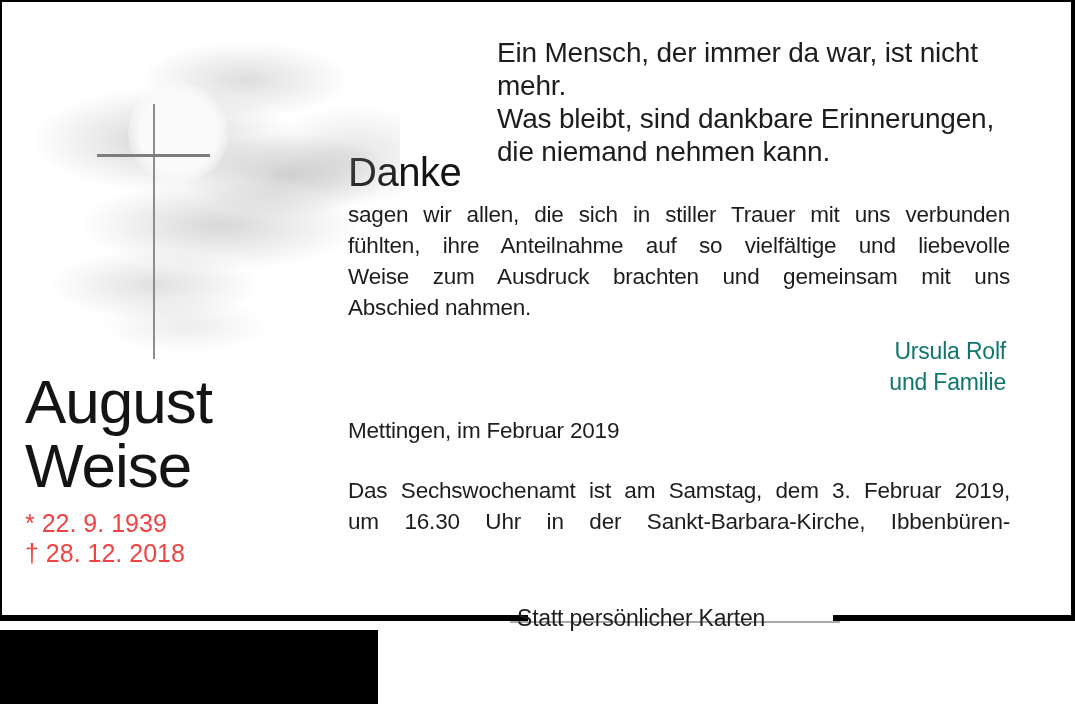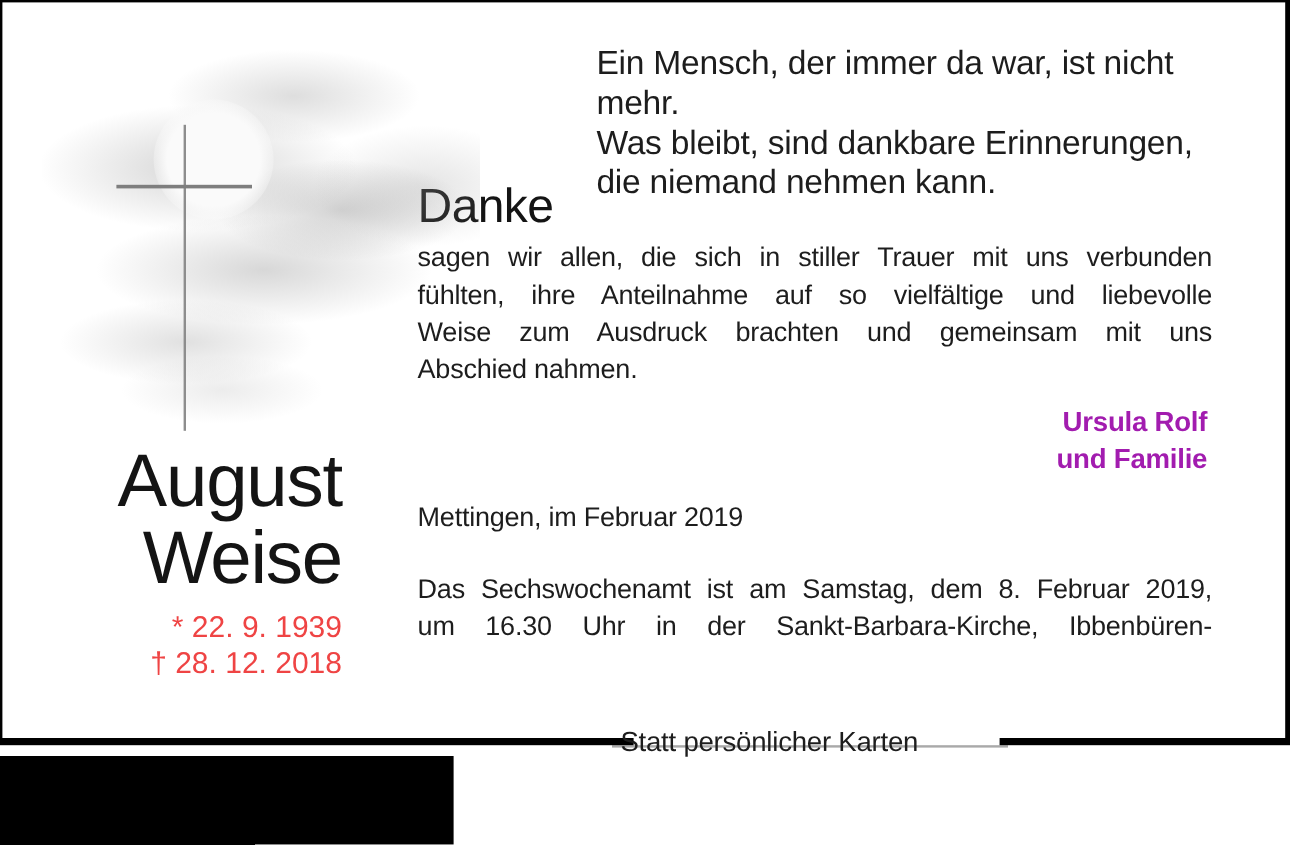--- a/index.html
+++ b/index.html
@@ -34,35 +34,35 @@
   }
   .moon {
     position: absolute; left: 93px; top: 58px; width: 100px; height: 100px; z-index: 2;
     background: radial-gradient(circle, #fafafa 55%, rgba(250,250,250,0) 78%);
     border-radius: 50%;
   }
   .cross-v { position: absolute; left: 118px; top: 79px;  width: 2px;   height: 255px; background: #8d8d8d; z-index: 3; }
   .cross-h { position: absolute; left: 62px;  top: 129px; width: 113px; height: 3px;   background: #7e7e7e; z-index: 3; }
 
   
-  .name-block { position: absolute; left: 25px; top: 370px; width: 260px; text-align: right; }
+  .name-block { position: absolute; left: 25px; top: 370px; width: 260px; text-align: left; }
   .name-line  { font-size: 62px; line-height: 64px; letter-spacing: -1px; color: #141414; }
   .dates      { margin-top: 10px; }
   .date-line  { font-size: 25px; line-height: 30px; color: #ef4444; }
 
   
   .right-col { position: absolute; left: 348px; top: 0; width: 662px; height: 704px; letter-spacing: -0.2px; }
   .quote       { position: absolute; left: 149px; top: 36px; }
   .quote-line  { font-size: 28px; line-height: 33px; }
   .thanks-heading { position: absolute; left: 0; top: 150px; font-size: 40px; line-height: 44px; letter-spacing: -0.5px; color: #141414; }
   .thanks-body { position: absolute; left: 0; top: 199px; width: 662px; }
   .jline       { font-size: 22.5px; line-height: 31px; text-align: justify; text-align-last: justify; }
   .jline.last  { text-align: left; text-align-last: left; }
   .signature   { position: absolute; right: 4px; top: 336px; text-align: right; }
-  .sig-line    { font-size: 23px; line-height: 31px; font-weight: bold; color: #a21caf; }
+  .sig-line    { font-size: 23px; line-height: 31px; font-weight: normal; color: #0f766e; }
   .dateline    { position: absolute; left: 0; top: 416px; font-size: 22.5px; line-height: 30px; }
   .service     { position: absolute; left: 0; top: 475px; width: 662px; }
 
   
   .footer-note  { position: absolute; left: 517px; top: 604px; width: 320px; text-align: left;
                   font-size: 23px; line-height: 28px; letter-spacing: -0.2px; }
   .rule-thin    { position: absolute; left: 510px; top: 621px; width: 330px; height: 2px; background: #a9a9a9; }
   .rule-left    { position: absolute; left: 0;    top: 615px; width: 528px; height: 6px; background: #000; }
   .rule-right   { position: absolute; left: 833px; top: 615px; width: 242px; height: 6px; background: #000; }
 
@@ -112,21 +112,21 @@
     </div>
 
     <div class="signature">
       <div class="sig-line">Ursula Rolf</div>
       <div class="sig-line">und Familie</div>
     </div>
 
     <div class="dateline">Mettingen, im Februar 2019</div>
 
     <div class="service">
-      <div class="jline">Das Sechswochenamt ist am Samstag, dem 8. Februar 2019,</div>
+      <div class="jline">Das Sechswochenamt ist am Samstag, dem 3. Februar 2019,</div>
       <div class="jline">um 16.30 Uhr in der Sankt-Barbara-Kirche, Ibbenbüren-</div>
     </div>
 
   </div>
 
   <div class="rule-thin"></div>
   <div class="rule-left"></div>
   <div class="rule-right"></div>
   <div class="footer-note">Statt persönlicher Karten</div>
 

